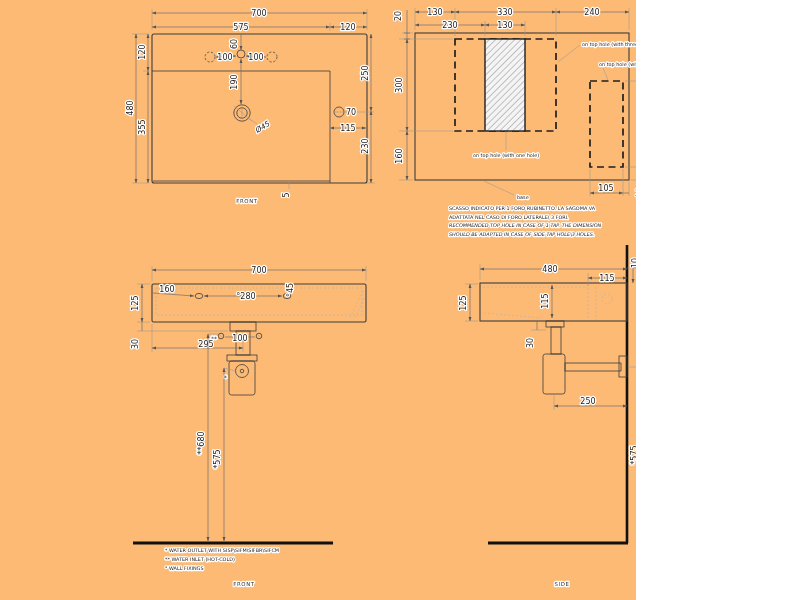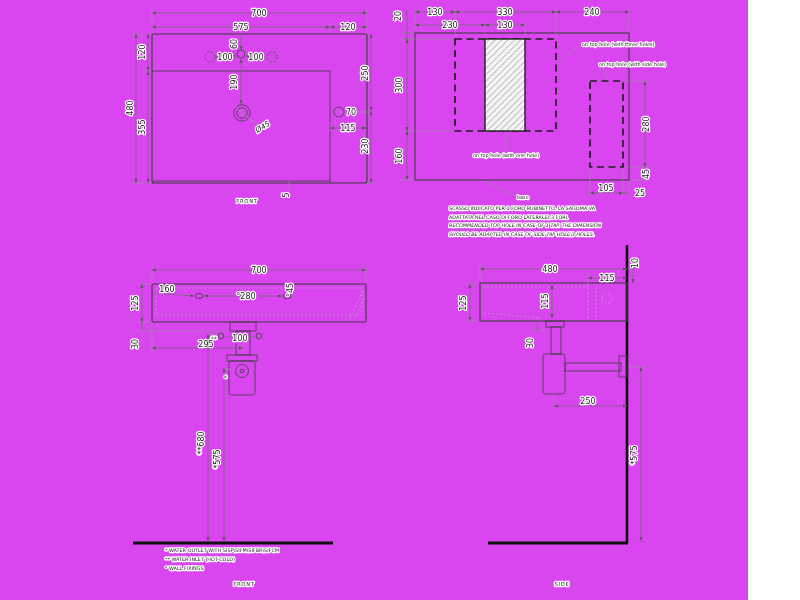--- a/index.html
+++ b/index.html
@@ -1,16 +1,16 @@
 <!DOCTYPE html>
 <html><head>
 <meta charset="utf-8">
 <style>
   html,body{margin:0;padding:0;background:#fff;}
-  #sheet{position:relative;width:748px;height:600px;background:#d946ef;overflow:hidden;}
+  #sheet{position:relative;width:636px;height:600px;background:#fdba74;overflow:hidden;}
   svg{position:absolute;left:0;top:0;}
   svg text{font-family:"DejaVu Sans",sans-serif;fill:#1c1c1c;paint-order:stroke;stroke:#fff;stroke-width:2.4px;stroke-linejoin:round;}
   .dim{font-size:8px;text-anchor:middle;}
   .sm{font-size:4.9px;}
   .smm{font-size:4.9px;text-anchor:middle;}
   .cap{font-size:5.4px;letter-spacing:.6px;text-anchor:middle;fill:#333;}
   .it{font-style:italic;}
   .mk{font-size:6px;}
   .dia{font-size:7.5px;font-style:italic;text-anchor:middle;}
   .ol{stroke:#3d3d3d;stroke-width:1.1;fill:none;}

